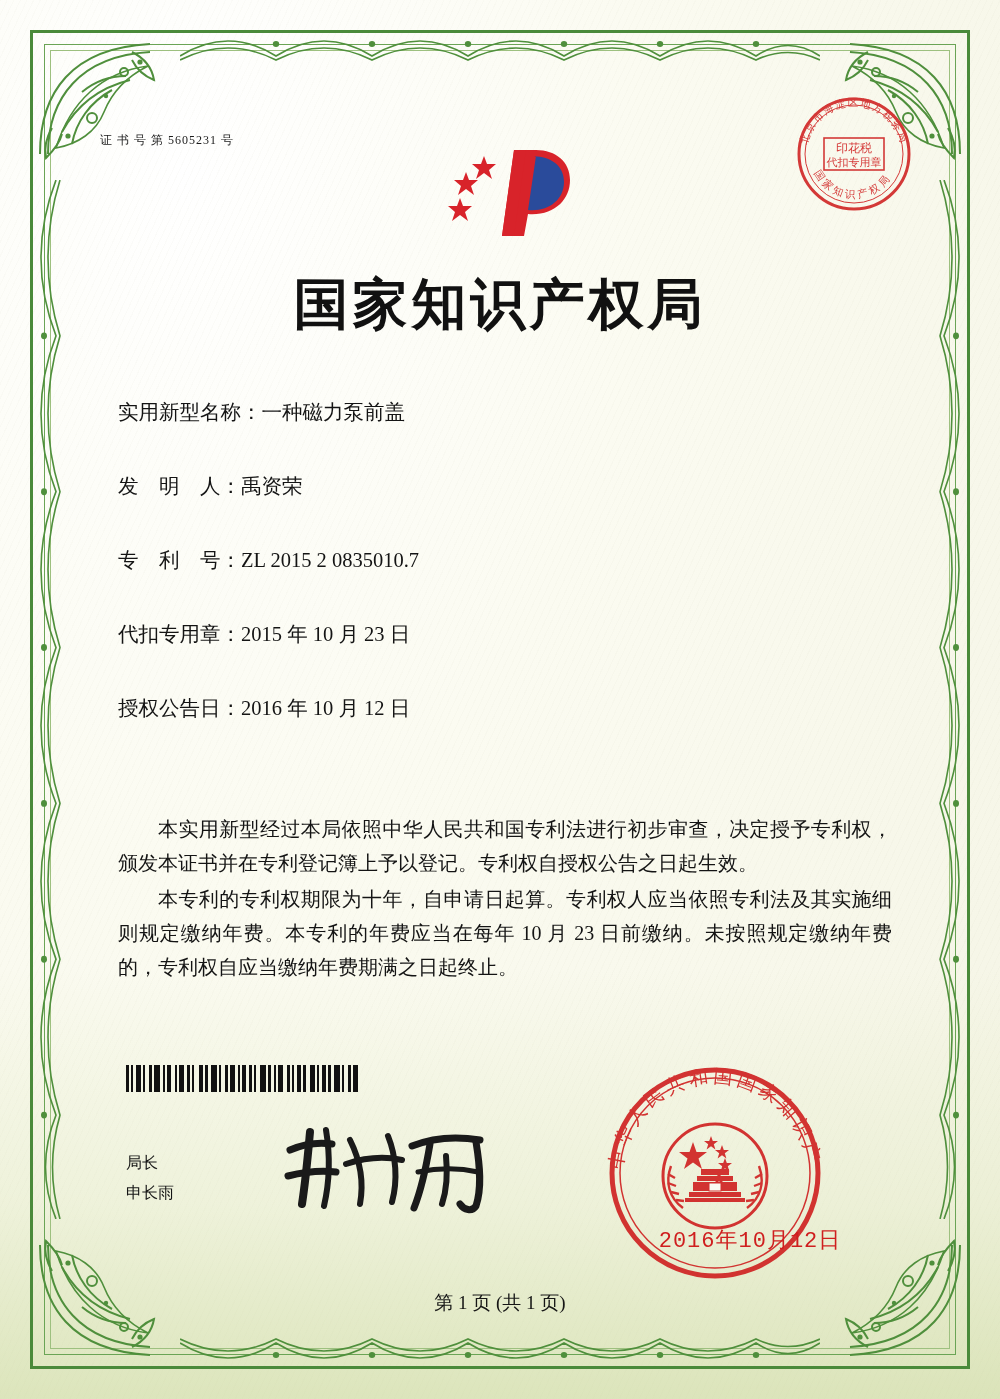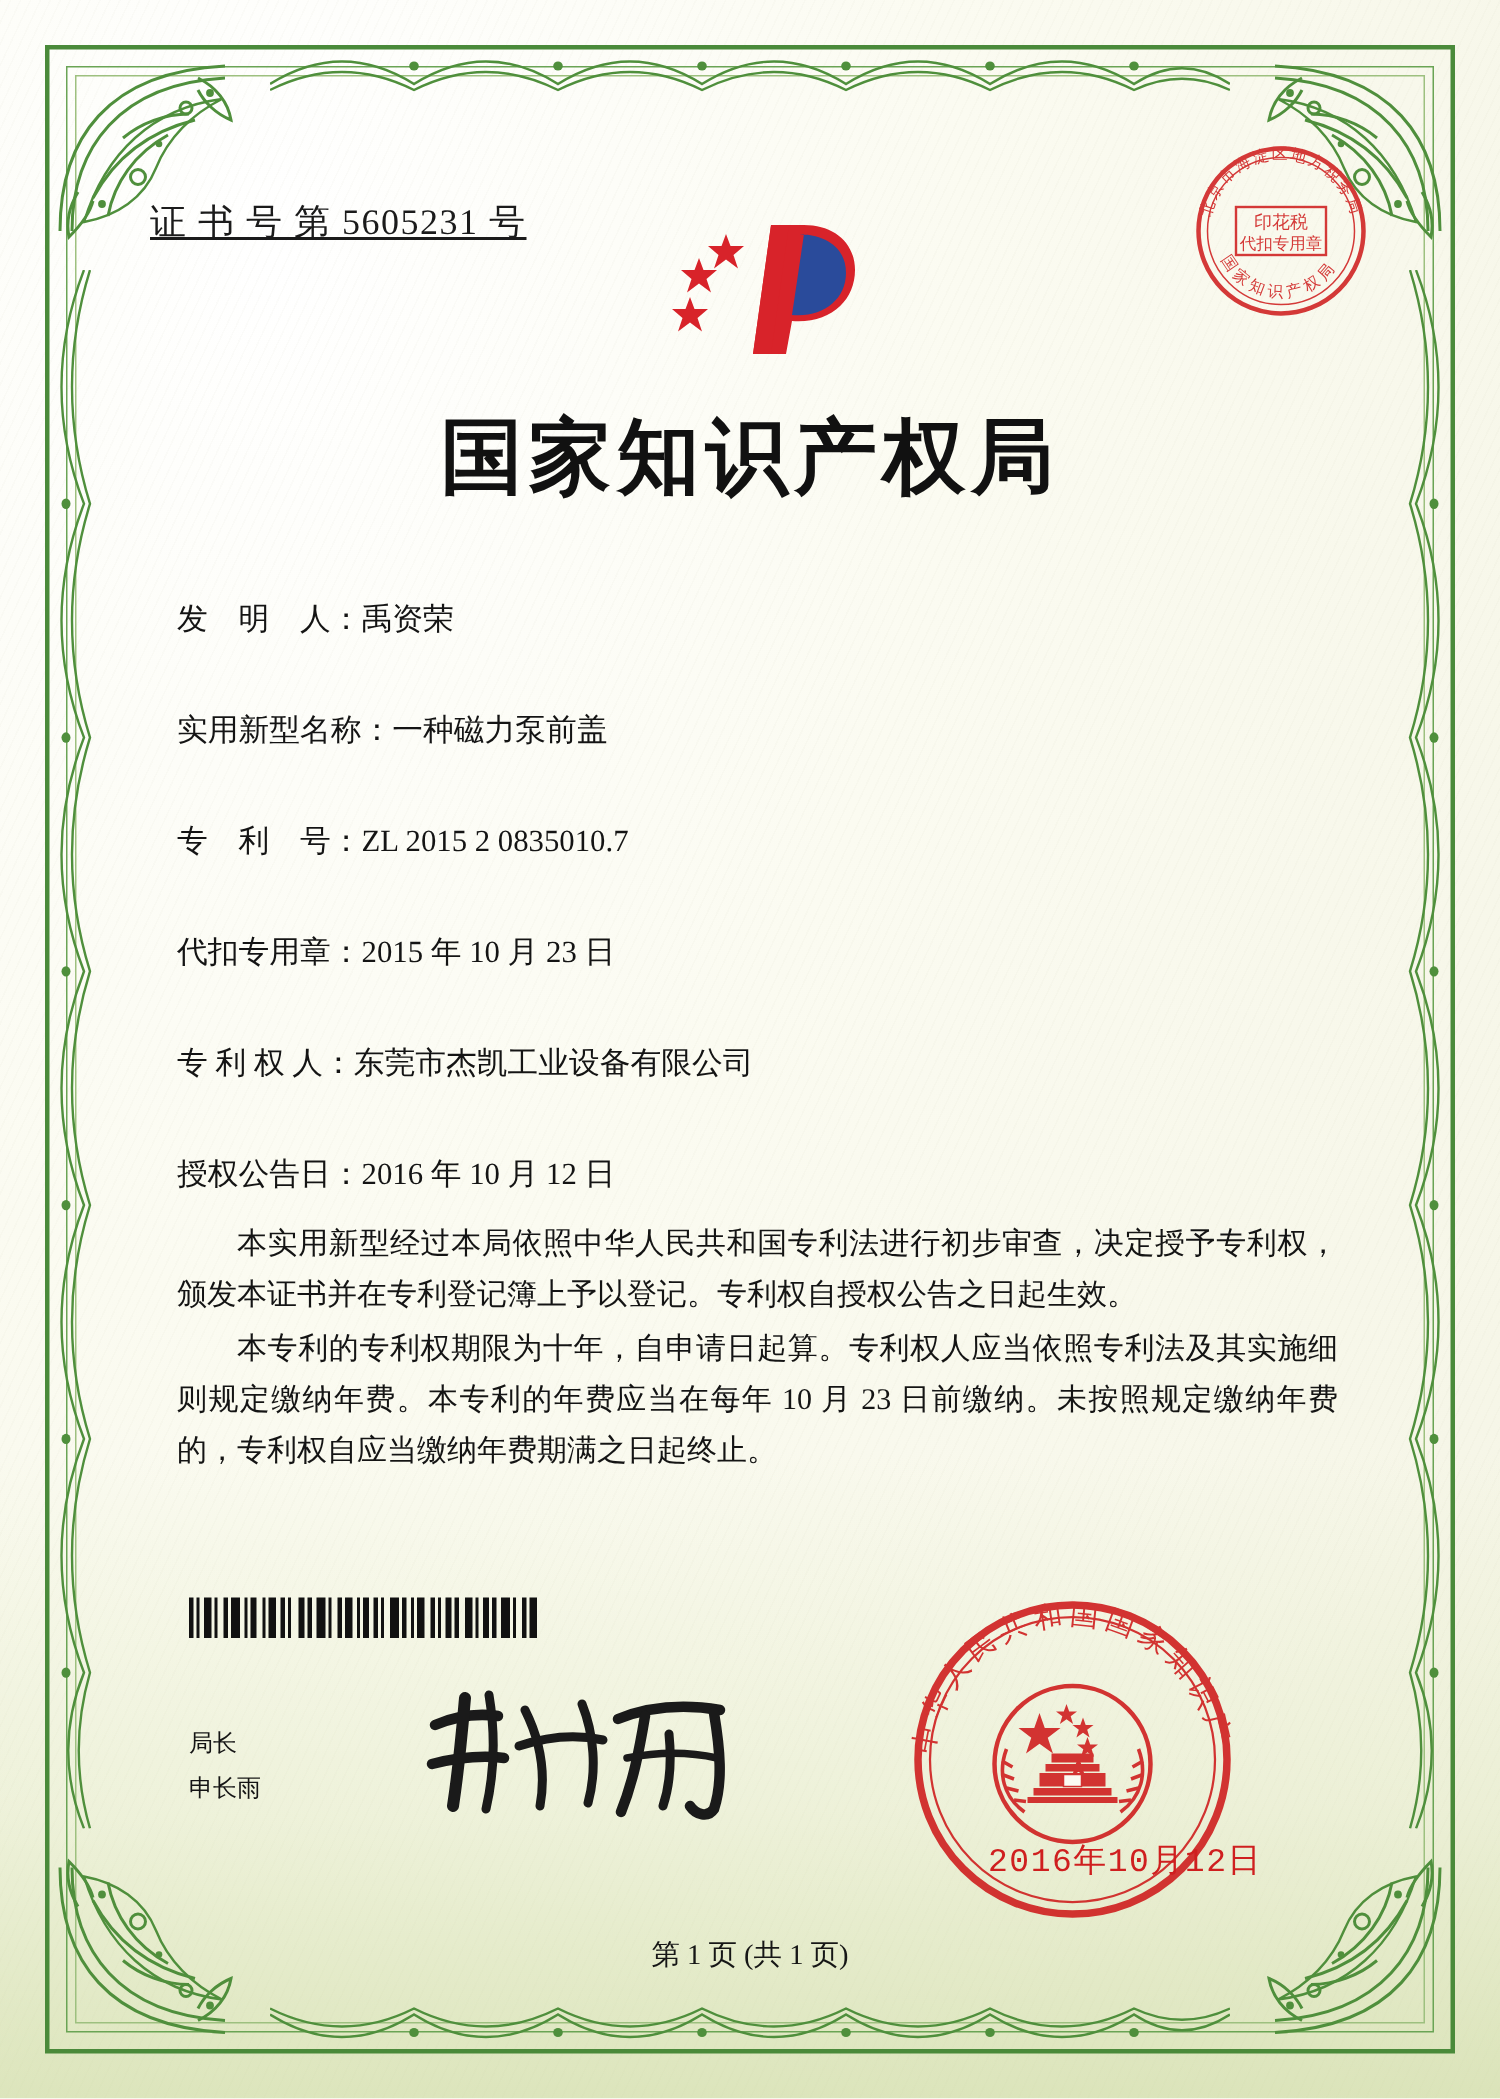--- a/index.html
+++ b/index.html
@@ -95,25 +95,24 @@
   .edge-left svg, .edge-right svg { width: 100%; height: 100%; display:block; }
 
   
   .content {
     position: absolute;
     left: 0; top: 0; right: 0; bottom: 0;
   }
   .cert-no {
     position: absolute;
     left: 100px; top: 132px;
-    font-size: 24px;
+    font-size: 12px;
     color: #1b1b1b;
     letter-spacing: 1px;
     font-family: "Liberation Serif", "DejaVu Serif", serif;
-    text-decoration: underline;
   }
 
   
   .emblem {
     position: absolute;
     left: 418px; top: 128px;
     width: 170px; height: 125px;
   }
   .emblem svg { display: block; }
 
@@ -398,33 +397,30 @@
         <path d="M96,22 L84,108 L106,108 L110,86 C136,88 152,72 152,52 C152,34 138,22 118,22 Z" fill="#d8232a"></path>
         <path d="M112,28 C134,28 146,38 146,54 C146,72 130,84 110,82 L118,28 Z" fill="#2a4b9b"></path>
         <path d="M96,22 L84,108 L96,108 L108,22 Z" fill="#d8232a"></path>
       </svg>
     </div>
 
     <div class="title">国家知识产权局</div>
 
     <div class="fields">
       <div class="field-row">
-        <span class="field-label">发　明　人：</span><span class="field-value">禹资荣</span>
+        <span class="field-label">实用新型名称：</span><span class="field-value">一种磁力泵前盖</span>
       </div>
       <div class="field-row">
-        <span class="field-label">实用新型名称：</span><span class="field-value">一种磁力泵前盖</span>
+        <span class="field-label">发　明　人：</span><span class="field-value">禹资荣</span>
       </div>
       <div class="field-row">
         <span class="field-label">专　利　号：</span><span class="field-value">ZL 2015 2 0835010.7</span>
       </div>
       <div class="field-row">
         <span class="field-label">代扣专用章：</span><span class="field-value">2015 年 10 月 23 日</span>
-      </div>
-      <div class="field-row">
-        <span class="field-label">专 利 权 人：</span><span class="field-value">东莞市杰凯工业设备有限公司</span>
       </div>
       <div class="field-row">
         <span class="field-label">授权公告日：</span><span class="field-value">2016 年 10 月 12 日</span>
       </div>
     </div>
 
     <div class="paragraphs">
       <p>本实用新型经过本局依照中华人民共和国专利法进行初步审查，决定授予专利权，颁发本证书并在专利登记簿上予以登记。专利权自授权公告之日起生效。</p>
       <p>本专利的专利权期限为十年，自申请日起算。专利权人应当依照专利法及其实施细则规定缴纳年费。本专利的年费应当在每年 10 月 23 日前缴纳。未按照规定缴纳年费的，专利权自应当缴纳年费期满之日起终止。</p>
     </div>

